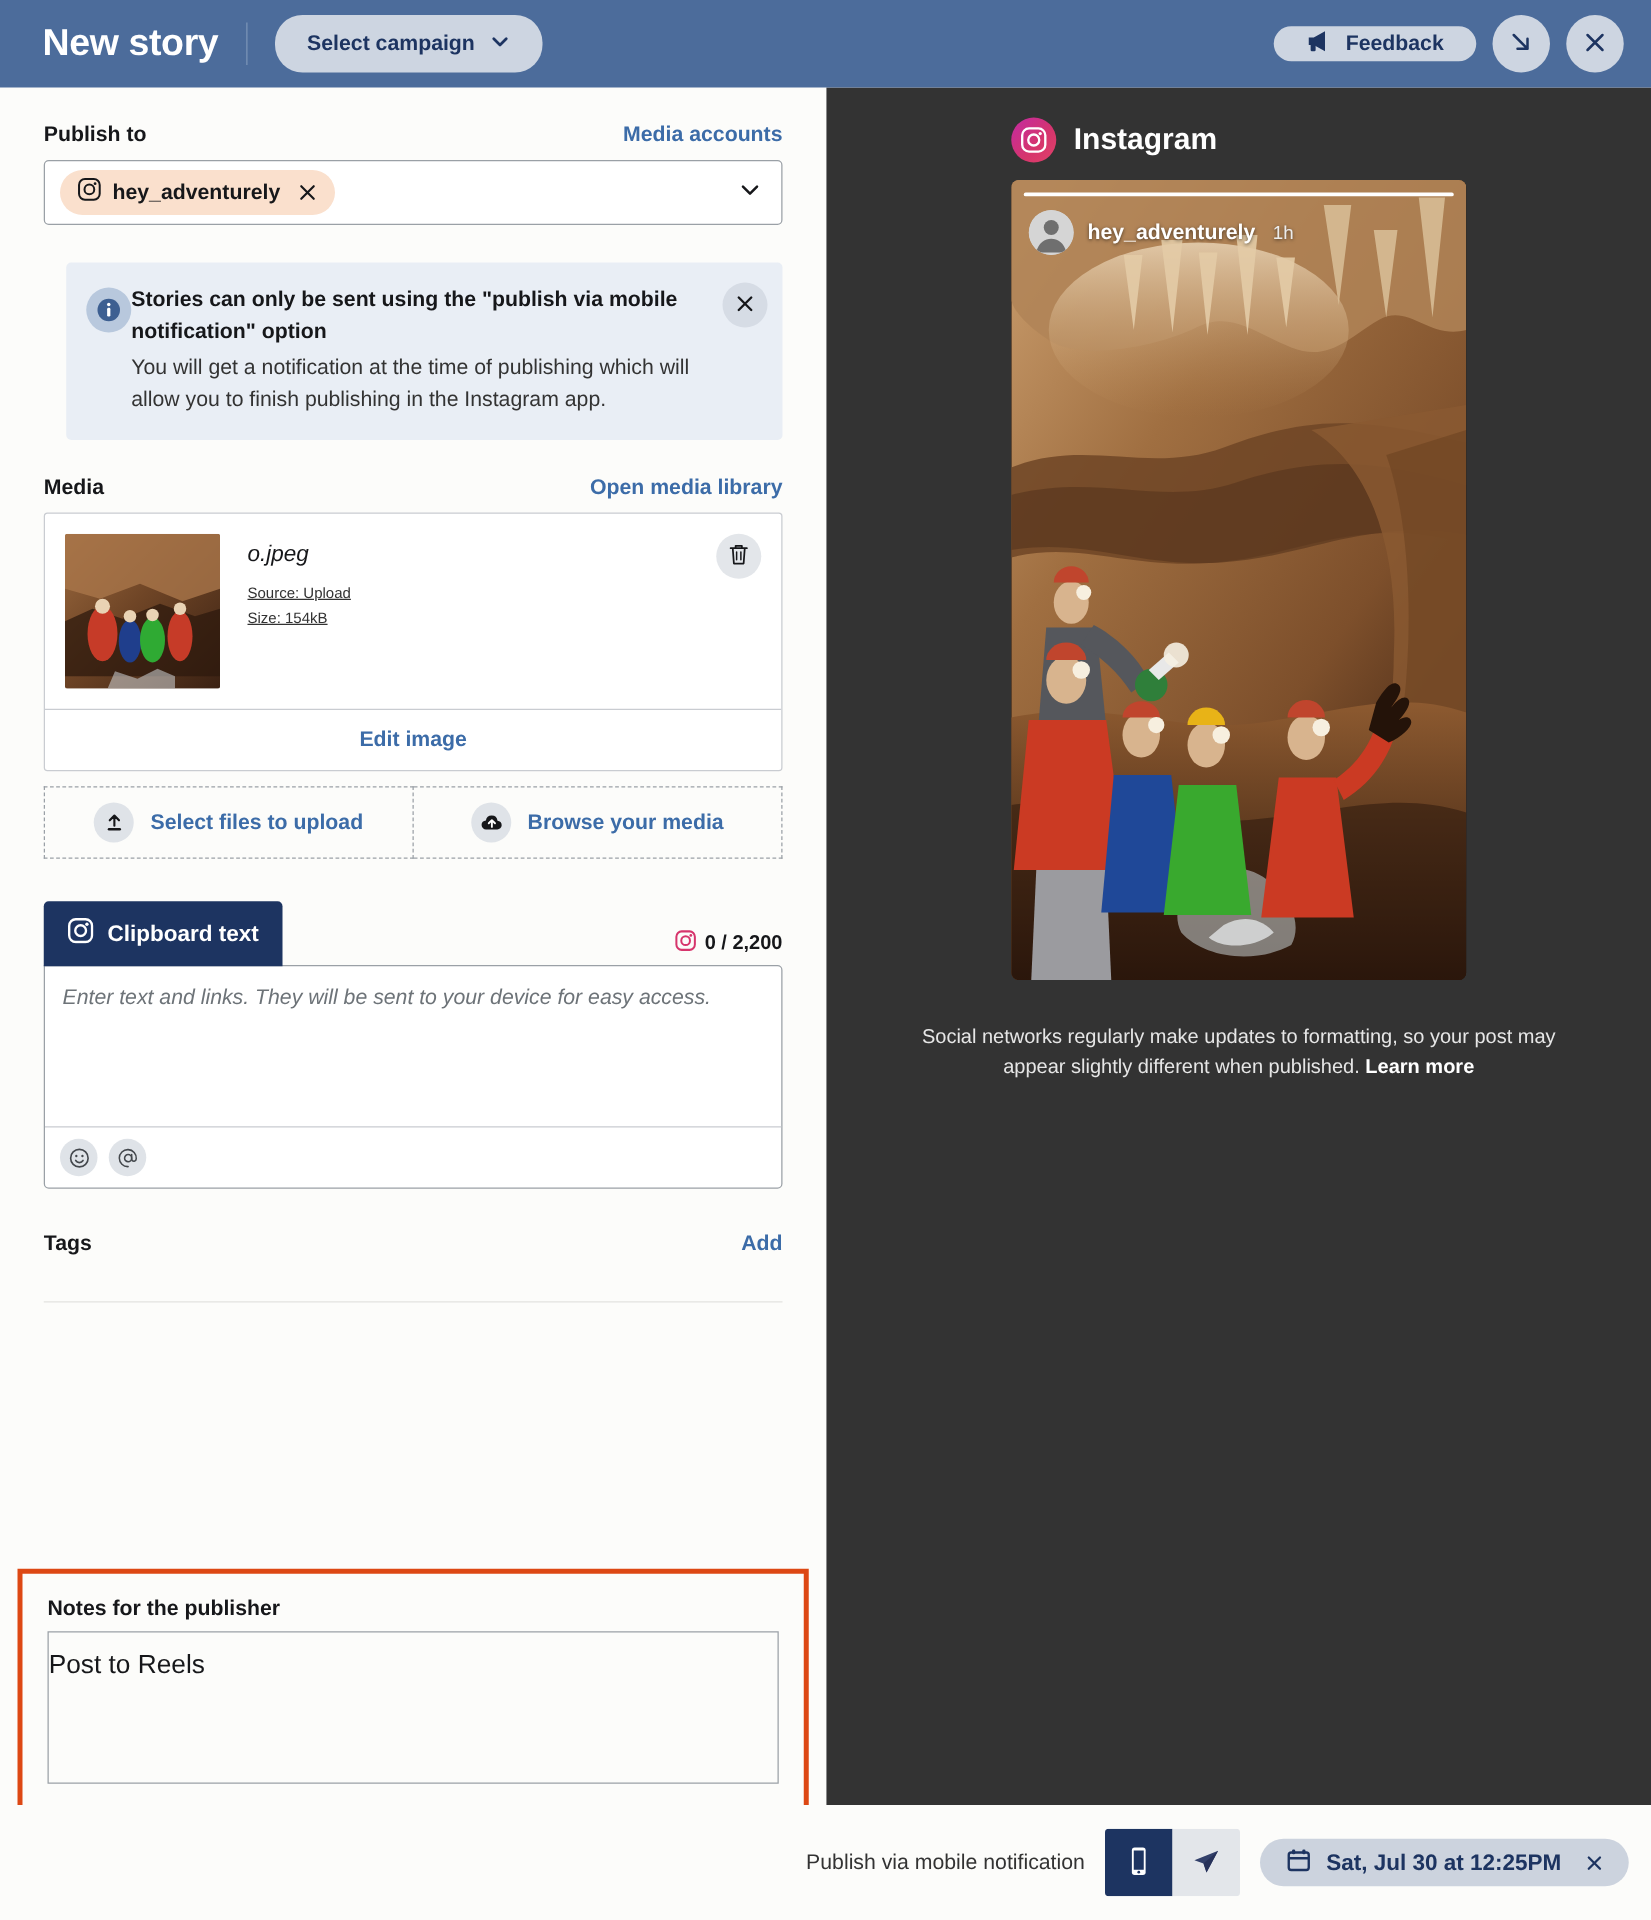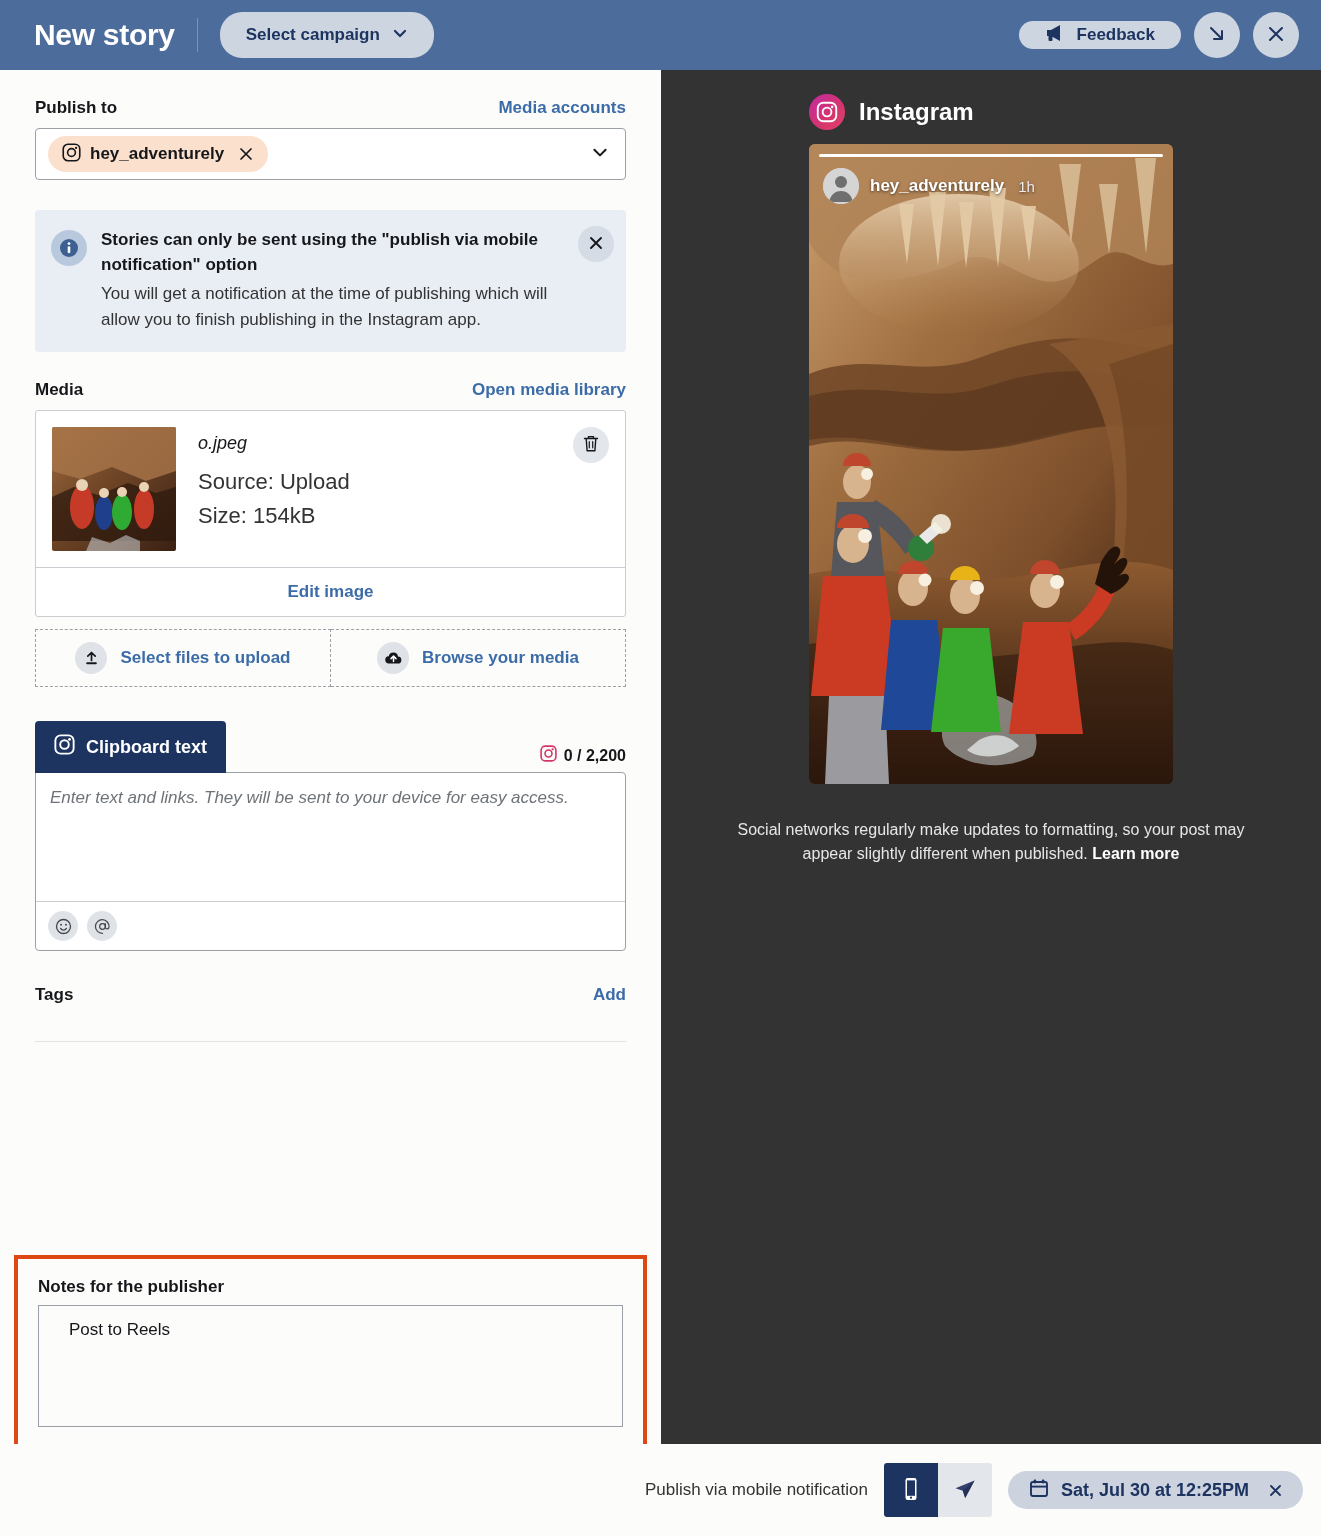--- a/index.html
+++ b/index.html
@@ -70,21 +70,21 @@
     background: #fae0cd; border-radius: 18px; height: 36px;
     display: flex; align-items: center; gap: 9px; padding: 0 14px;
   }
   .acct-name { font-size: 17px; font-weight: bold; color: #16171a; }
   .chip-x { margin-left: 5px; cursor: pointer; display:flex; }
   .acct-caret { position: absolute; right: 16px; top: 50%; transform: translateY(-50%); cursor: pointer; }
 
   
   .info-banner {
     margin-top: 30px; background: #e9eef5; border-radius: 4px;
-    padding: 18px 16px 20px 16px; display: flex; gap: 14px; position: relative;
+    padding: 18px 16px 20px 16px; display: flex; position: relative; margin-left: 18px;
   }
   .info-circle {
     width: 36px; height: 36px; border-radius: 50%; background: #b8c8dd;
     display: flex; align-items: center; justify-content: center; flex: 0 0 36px;
     margin-top: 2px;
   }
   .info-body { flex: 1; padding-right: 44px; }
   .info-title { font-size: 17px; font-weight: bold; color: #16171a; line-height: 1.45; }
   .info-text { font-size: 17px; color: #333; line-height: 1.5; margin-top: 4px; }
   .banner-close {
@@ -95,21 +95,21 @@
 
   
   .media-card { border: 1px solid #c9ccd1; border-radius: 3px; background: #fff; }
   .media-row { display: flex; padding: 16px; gap: 22px; position: relative; }
   .thumb {
     width: 124px; height: 124px; border-radius: 2px; flex: 0 0 124px;
     overflow: hidden; position: relative;
   }
   .media-info { padding-top: 6px; }
   .media-name { font-size: 18px; font-style: italic; color: #16171a; }
-  .media-meta { font-size: 22px; color: #333; margin-top: 12px; line-height: 1.45; }
+  .media-meta { font-size: 12px; color: #333; margin-top: 12px; line-height: 1.45; text-decoration: underline; }
   .trash-btn {
     position: absolute; right: 16px; top: 16px;
     width: 36px; height: 36px; border-radius: 50%; background: #e3e6ea;
     display: flex; align-items: center; justify-content: center; cursor: pointer; border:none;
   }
   .edit-image {
     border-top: 1px solid #c9ccd1; text-align: center; padding: 14px 0;
     font-size: 17px; font-weight: bold; color: #3c6ca8; cursor: pointer;
   }
   .upload-row { display: flex; margin-top: 12px; }
@@ -150,21 +150,21 @@
   .divider-line { border-top: 1px solid #e2e2e0; margin-top: 36px; }
 
   
   .notes-wrap {
     position: absolute; left: 14px; right: 14px; top: 1185px;
     border: 4px solid #dd4814; background: #fcfcfa; padding: 18px 20px 20px 20px;
   }
   .notes-label { font-size: 17px; font-weight: bold; color: #16171a; }
   .notes-area {
     margin-top: 8px; border: 1px solid #9aa0a6; background: #fcfcfa;
-    height: 122px; padding: 14px 30px; font-size: 17px; color: #16171a;
+    height: 122px; padding: 14px 0; font-size: 21px; color: #16171a;
   }
 
   
   .pv-head { display: flex; align-items: center; gap: 14px; width: 364px; margin-bottom: 14px; }
   .ig-badge {
     width: 36px; height: 36px; border-radius: 50%;
     background: linear-gradient(135deg,#c32aa3 0%,#d6356c 60%,#e1426a 100%);
     display: flex; align-items: center; justify-content: center; flex:0 0 36px;
   }
   .pv-net { color: #fff; font-size: 24px; font-weight: bold; }

